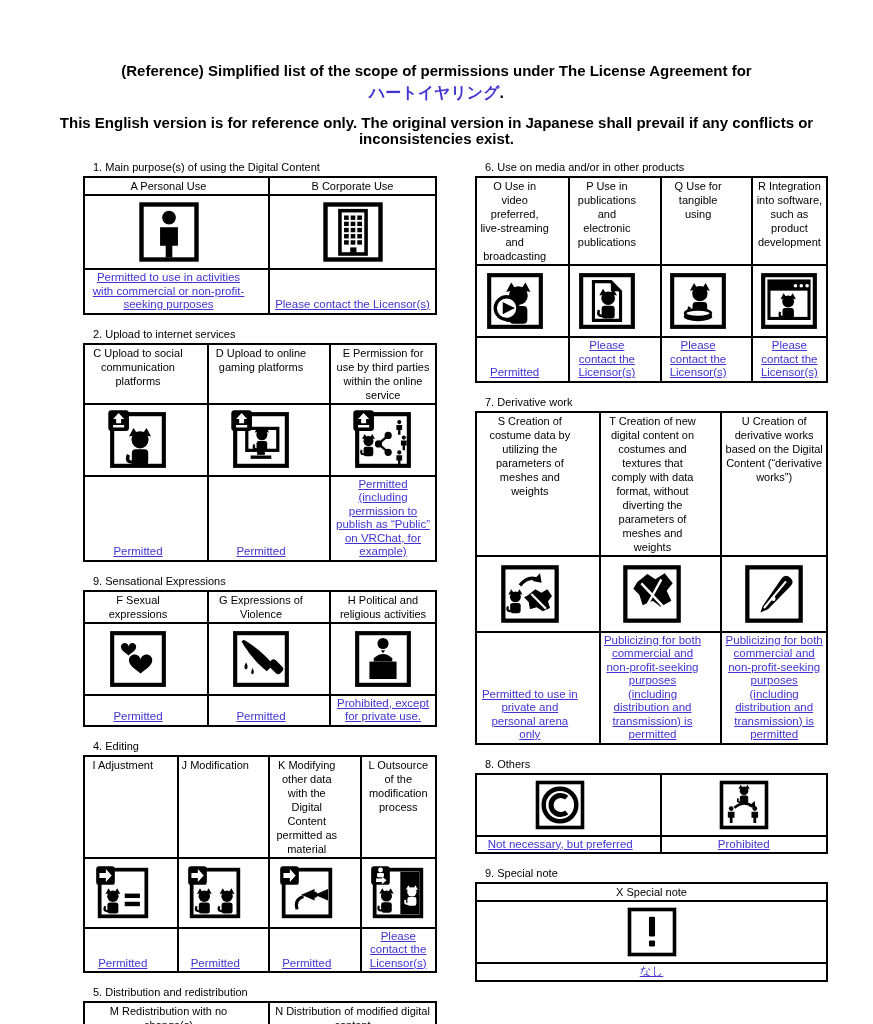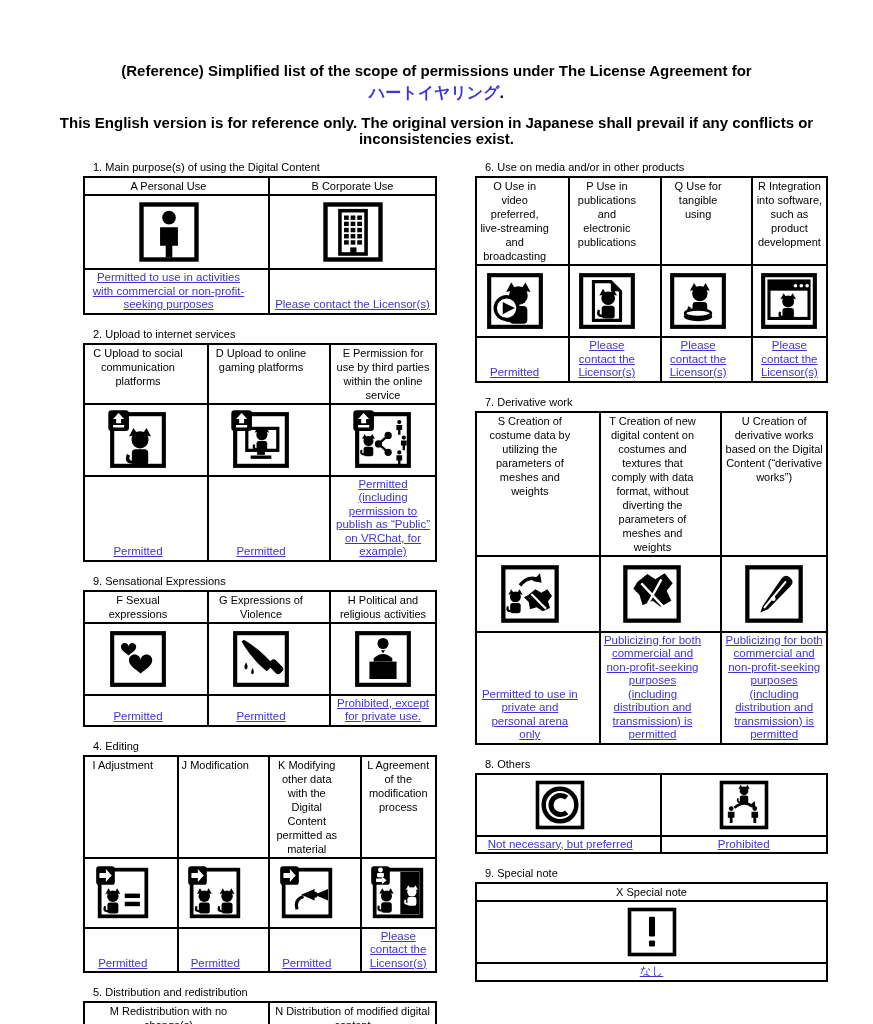--- a/index.html
+++ b/index.html
@@ -274,21 +274,21 @@
               <div class="cell">
                 <span>I Adjustment</span>
               </div>
               <div class="cell">
                 <span>J Modification</span>
               </div>
               <div class="cell">
                 <span>K Modifying other data with the Digital Content permitted as material</span>
               </div>
               <div class="cell">
-                <span>L Agreement of the modification process</span>
+                <span>L Outsource of the modification process</span>
               </div>
             </div>
             <div class="row icons" style="grid-template-columns: repeat(4, 1fr);">
               <div class="cell">
                 <svg viewBox="0 0 48 48" role="img">
                   <rect x="4" y="4" width="40" height="40" fill="#fff" stroke="#000" stroke-width="3.2"></rect>
                   <g transform="translate(7.5,19.5) scale(0.98)" fill="#000">
                     <path d="M1.5 5.5 L4.2 0.5 L6.8 4.5 Z"></path>
                     <path d="M9.2 4.5 L11.8 0.5 L14.5 5.5 Z"></path>
                     <circle cx="8" cy="7.5" r="5"></circle>

